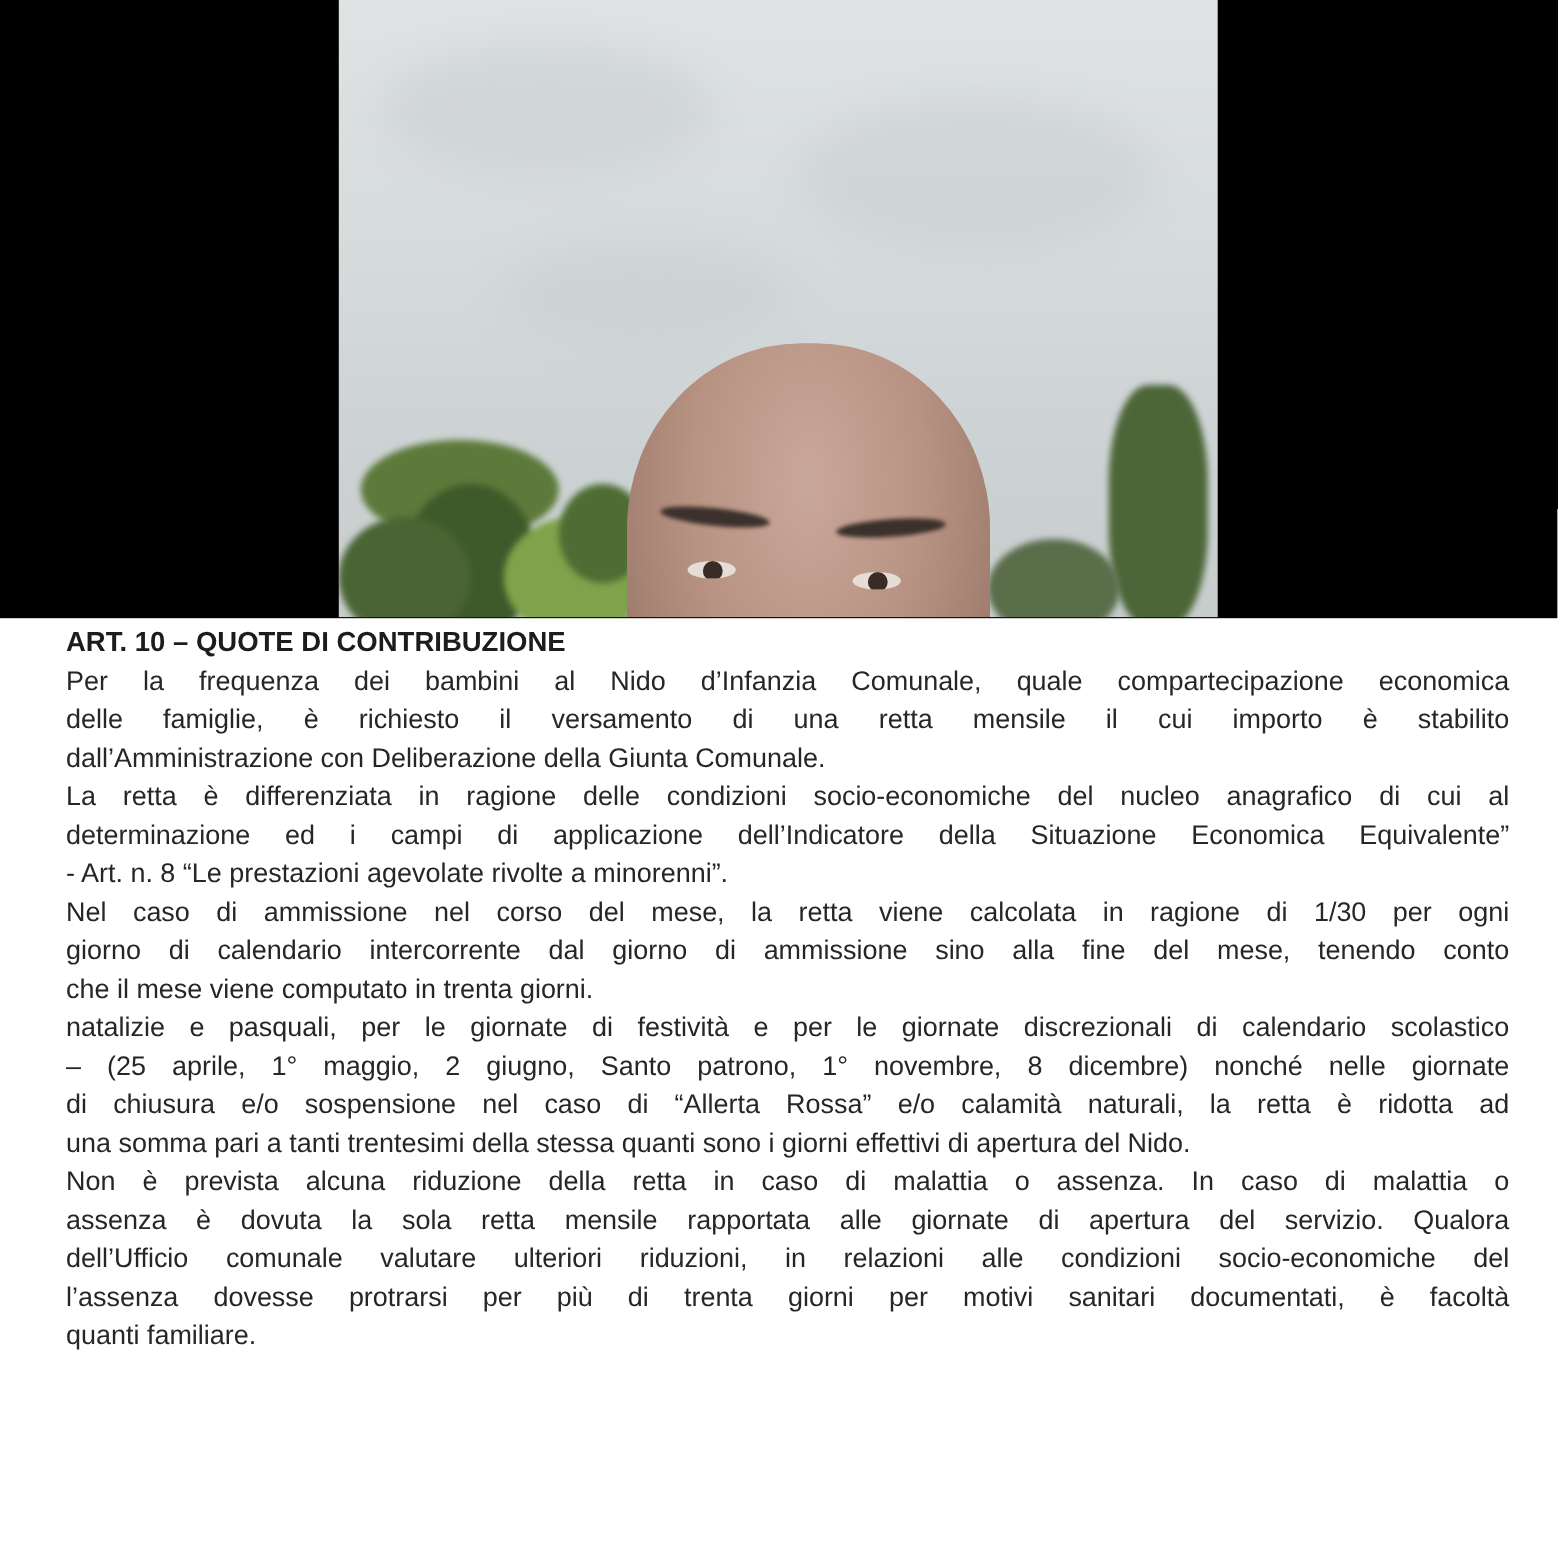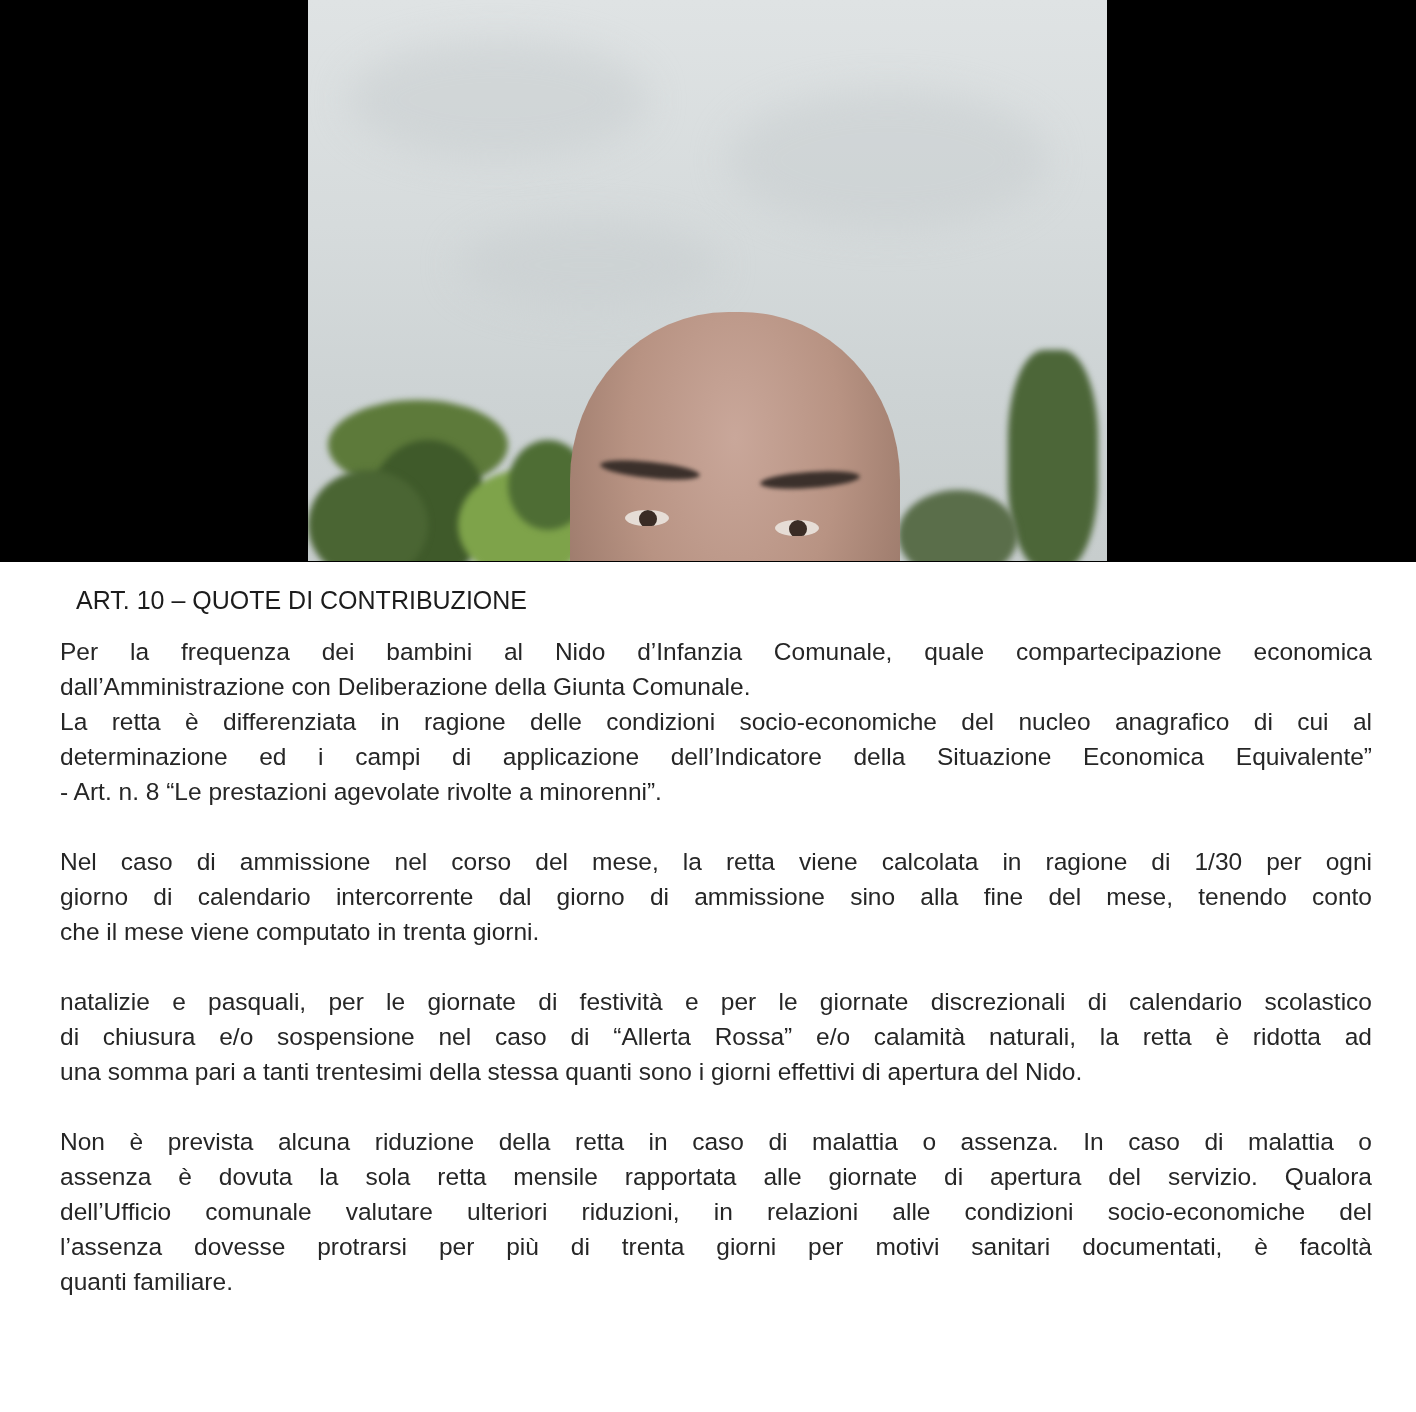--- a/index.html
+++ b/index.html
@@ -30,26 +30,26 @@
   .eye::after {
     content: ""; position: absolute; left: 14px; top: 0; width: 18px; height: 18px;
     border-radius: 50%; background: #3a2c25;
   }
   .doc {
     position: absolute; left: 60px; top: 566px; width: 1312px;
     color: #262626;
     font-size: 24.5px; line-height: 35px;
   }
   .doc h1 {
-    margin: 16px; font-size: 25px; line-height: 36px; font-weight: normal; color: #1c1c1c;
+    margin: 0; font-size: 25px; line-height: 36px; font-weight: bold; color: #1c1c1c;
   }
   .doc p {
     margin: 0; text-align: justify; text-align-last: left;
   }
-  .doc p.gap { margin-top: 35px; }
+  .doc p.gap { }
   .line { display: block; text-align: justify; text-align-last: justify; }
   .line.last { text-align-last: left; }
 </style>
 </head>
 <body>
 
 <div class="video-band">
   <div class="video-frame">
     <div class="cloud" style="left:40px;top:40px;width:300px;height:120px;"></div>
     <div class="cloud" style="left:420px;top:90px;width:320px;height:140px;"></div>
@@ -70,37 +70,39 @@
       <div class="eye" style="left:205px;top:208px;"></div>
     </div>
   </div>
 </div>
 
 <div class="doc">
   <h1>ART. 10 – QUOTE DI CONTRIBUZIONE</h1>
 
   <p>
     <span class="line">Per la frequenza dei bambini al Nido d’Infanzia Comunale, quale compartecipazione economica</span>
+    <span class="line">delle famiglie, è richiesto il versamento di una retta mensile il cui importo è stabilito</span>
     <span class="line last">dall’Amministrazione con Deliberazione della Giunta Comunale.</span>
   </p>
 
   <p>
     <span class="line">La retta è differenziata in ragione delle condizioni socio-economiche del nucleo anagrafico di cui al</span>
     <span class="line">determinazione ed i campi di applicazione dell’Indicatore della Situazione Economica Equivalente”</span>
     <span class="line last">- Art. n. 8 “Le prestazioni agevolate rivolte a minorenni”.</span>
   </p>
 
   <p class="gap">
     <span class="line">Nel caso di ammissione nel corso del mese, la retta viene calcolata in ragione di 1/30 per ogni</span>
     <span class="line">giorno di calendario intercorrente dal giorno di ammissione sino alla fine del mese, tenendo conto</span>
     <span class="line last">che il mese viene computato in trenta giorni.</span>
   </p>
 
   <p class="gap">
     <span class="line">natalizie e pasquali, per le giornate di festività e per le giornate discrezionali di calendario scolastico</span>
+    <span class="line">– (25 aprile, 1° maggio, 2 giugno, Santo patrono, 1° novembre, 8 dicembre) nonché nelle giornate</span>
     <span class="line">di chiusura e/o sospensione nel caso di “Allerta Rossa” e/o calamità naturali, la retta è ridotta ad</span>
     <span class="line last">una somma pari a tanti trentesimi della stessa quanti sono i giorni effettivi di apertura del Nido.</span>
   </p>
 
   <p class="gap">
     <span class="line">Non è prevista alcuna riduzione della retta in caso di malattia o assenza. In caso di malattia o</span>
     <span class="line">assenza è dovuta la sola retta mensile rapportata alle giornate di apertura del servizio. Qualora</span>
     <span class="line">dell’Ufficio comunale valutare ulteriori riduzioni, in relazioni alle condizioni socio-economiche del</span>
     <span class="line">l’assenza dovesse protrarsi per più di trenta giorni per motivi sanitari documentati, è facoltà</span>
     <span class="line last">quanti familiare.</span>

